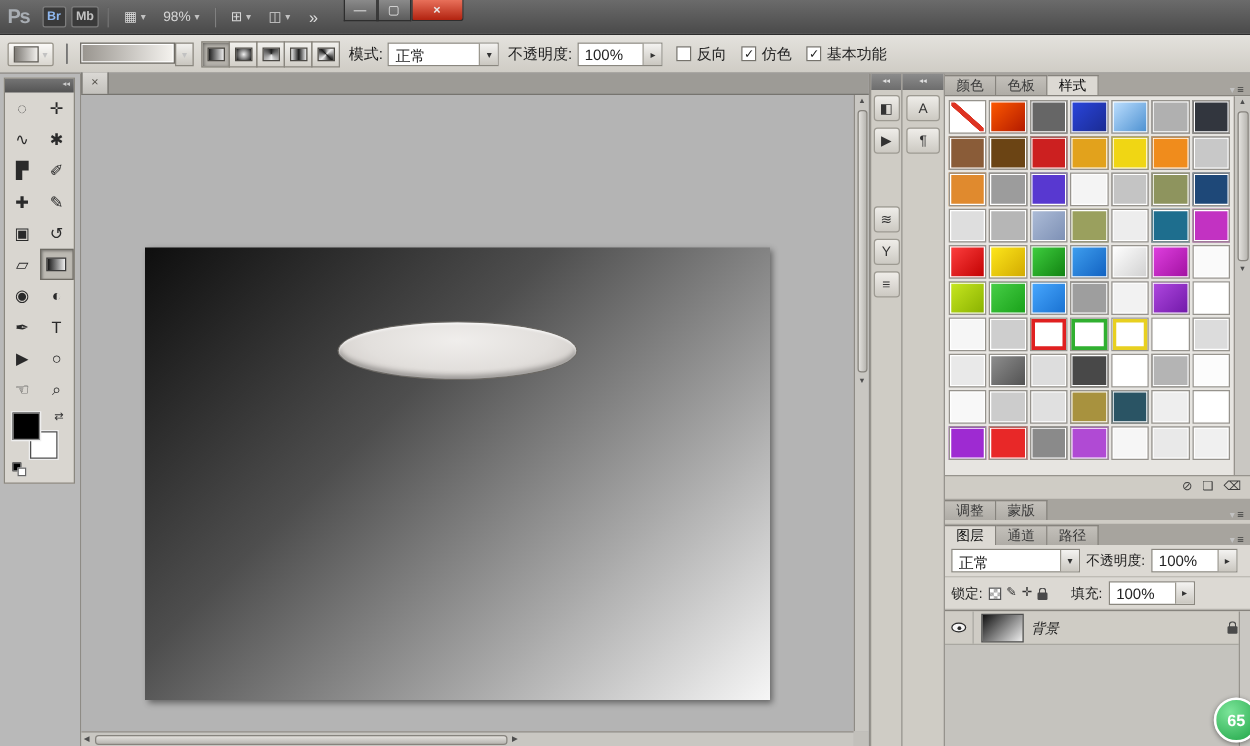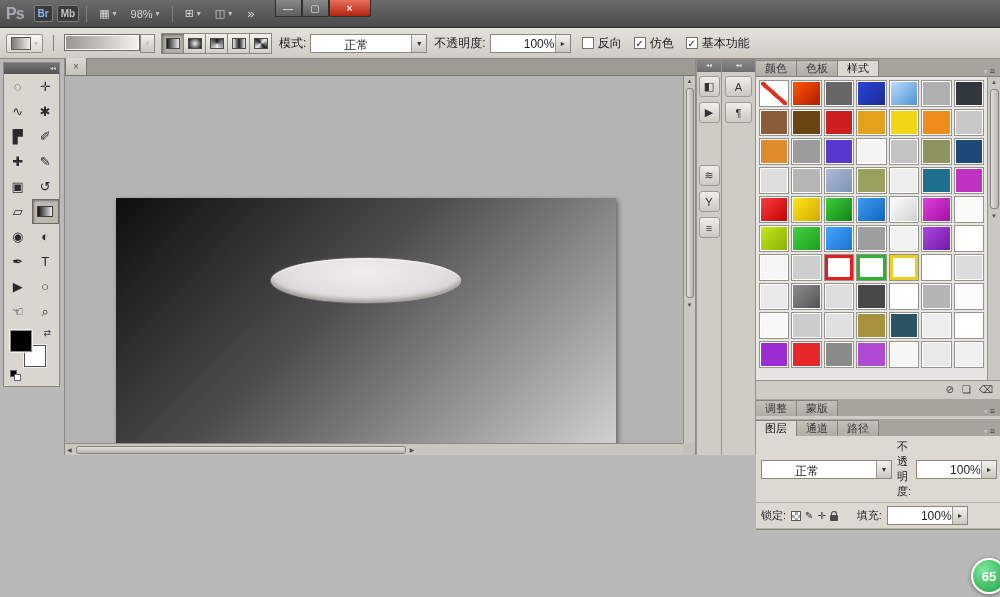--- a/index.html
+++ b/index.html
@@ -1,18 +1,18 @@
 <!DOCTYPE html>
 <html><head>
 <meta charset="utf-8">
 <style>
   * { box-sizing: border-box; margin: 0; padding: 0; }
   html,body { width:1000px; height:597px; overflow:hidden; }
   body { font-family:"Liberation Sans","DejaVu Sans",sans-serif; font-size:12px; background:#b9b9b9; color:#222; }
-  .app { width:1000px; height:455px; display:flex; flex-direction:column;justify-content:center; }
+  .app { width:1000px; height:597px; display:flex; flex-direction:column;justify-content:center; }
 
   
   .titlebar { height:28px; flex:0 0 28px; background:linear-gradient(#6b6b6b,#4a4a4a); border-bottom:1px solid #2c2c2c;
     display:flex; align-items:center; gap:4px; padding-left:6px; color:#cfcfcf; }
   .ps-logo { font-weight:bold; font-size:16px; color:#a8adb3; margin-right:6px; letter-spacing:-1px; }
   .app-badge { font-size:10px; font-weight:bold; padding:2px 3px; border:1px solid #7d7d7d; border-radius:2px; background:#3a3a3a; }
   .app-badge.br { color:#8fb8f0; }
   .app-badge.mb { color:#c2c2c2; }
   .tb-sep { width:1px; height:16px; background:#333; border-right:1px solid #808080; margin:0 3px; }
   .tb-btn { display:inline-flex; align-items:center; gap:3px; padding:3px 5px; border-radius:2px; color:#d6d6d6; font-size:11px; }
@@ -45,21 +45,21 @@
   .grad-type.selected { background:#b4b1aa; box-shadow:inset 1px 1px 3px rgba(0,0,0,.45); }
   .gt-chip { width:14px; height:11px; border:1px solid #4c4a45; }
   .gt-linear { background:linear-gradient(90deg,#1c1c1c,#efefef); }
   .gt-radial { background:radial-gradient(circle,#efefef 0%,#1c1c1c 95%); }
   .gt-angle { background:conic-gradient(#1c1c1c,#efefef,#1c1c1c); }
   .gt-reflected { background:linear-gradient(90deg,#efefef,#1c1c1c,#efefef); }
   .gt-diamond { background:conic-gradient(from 45deg,#efefef,#1c1c1c,#efefef,#1c1c1c,#efefef); }
   .field { display:inline-flex; align-items:center; gap:4px; }
   .lbl { color:#1c1c1c; }
   .combo { display:inline-flex; height:19px; border:1px solid #8a877f; background:#fff; align-items:stretch; }
-  .combo .val { padding:2px 0 0 5px; min-width:72px; font-size:12px;margin-left:28px; }
+  .combo .val { padding:2px 16px 0 5px; min-width:72px; font-size:12px; }
   .combo.num .val { min-width:36px; }
   .combo .btn { width:15px; background:linear-gradient(#f4f3f1,#cac7c0); border-left:1px solid #9b988f; display:flex; align-items:center; justify-content:center; font-size:8px; color:#333; }
   .opts-checkboxes { display:inline-flex; gap:12px; margin-left:4px; }
   .cb { display:inline-flex; align-items:center; gap:4px; }
   .cb .box { width:12px; height:12px; border:1px solid #76736c; background:#fff; font-size:10px; line-height:11px; text-align:center; color:#1a1a1a; }
 
   
   .main { flex:1; display:flex; min-height:0; }
 
   
@@ -528,20 +528,28 @@
             <span class="mini-lock"></span>
           </span>
         <span class="lbl" style="margin-left:14px;">填充:</span>
         <span class="combo num">
           <span class="val">100%</span>
           <span class="btn">▸</span>
         </span>
       </div>
 
       <div class="layers-list">
+          <div class="layer-row">
+            <div class="eye-cell">
+              <span class="mini-eye"></span>
+            </div>
+            <div class="thumb-box gradient"></div>
+            <span class="layer-name italic">背景</span>
+            <span class="mini-lock layer-lock"></span>
+          </div>
           <div class="list-vscroll"></div>
       </div>
 
     </div>
   </div>
 </div>
 
 <div class="overlay-badge">65</div>
 
 </body></html>

